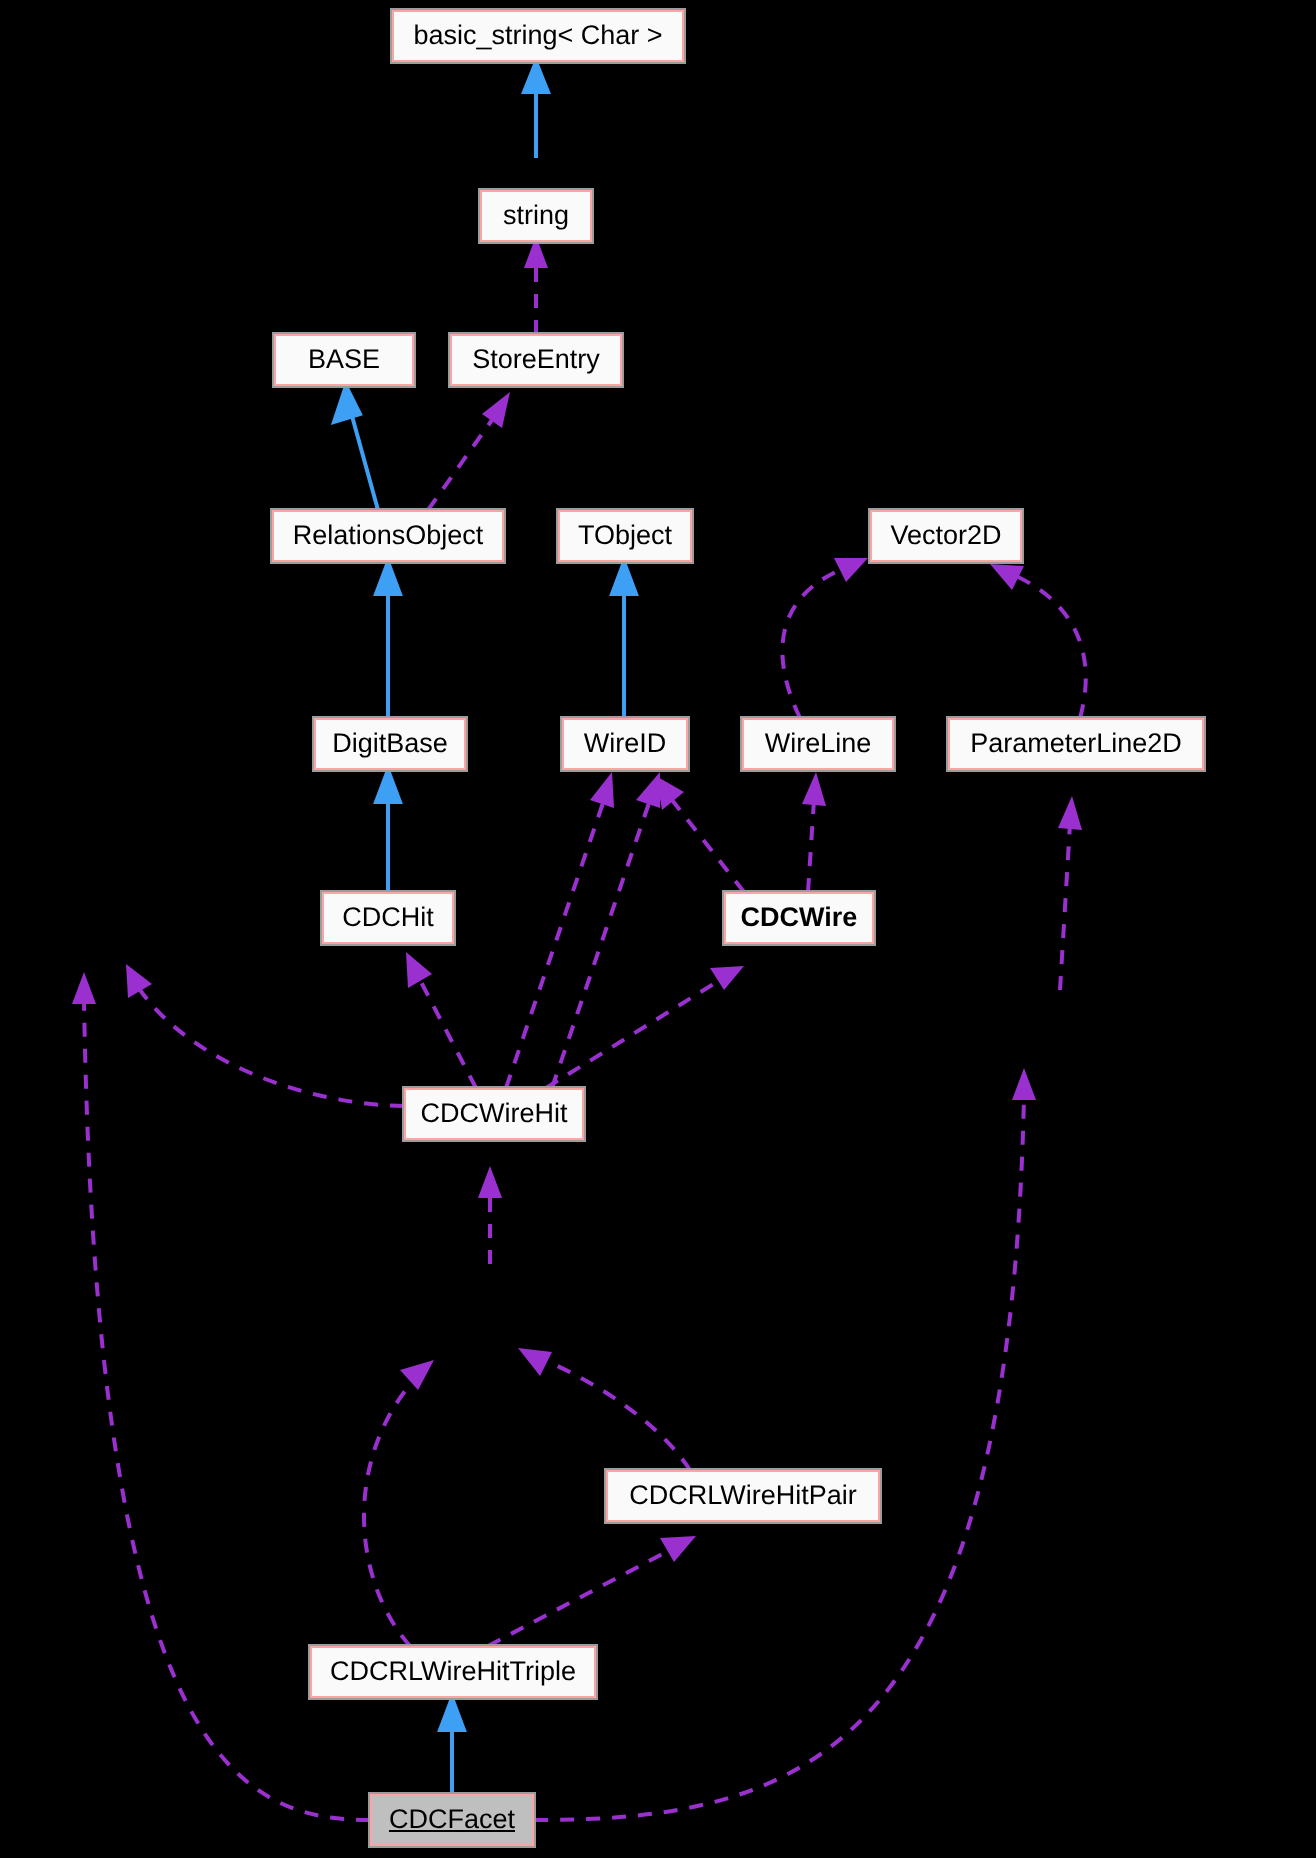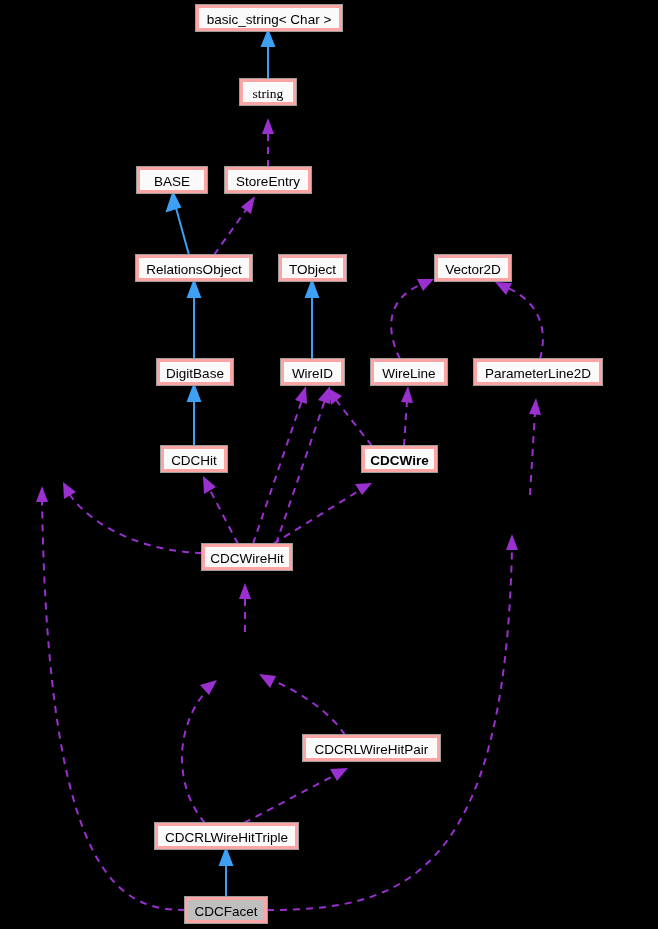--- a/index.html
+++ b/index.html
@@ -24,21 +24,21 @@
     height: 929px;
     pointer-events: none;
   }
   .node {
     position: absolute;
     box-sizing: border-box;
     height: 26px;
     line-height: 24px;
     text-align: center;
     background: #FAFAFA;
-    border: 3px solid #fca5a5;
+    border: 1px solid #fca5a5;
     outline: 1px solid #9C9C9C;
     color: #000000;
     font-size: 13.5px;
     white-space: nowrap;
     overflow: hidden;
     z-index: 5;
   }
   .node.current {
     background: #BFBFBF;
   }
@@ -179,21 +179,21 @@
         <polygon points="512,534 506,550 518,550" stroke="none"></polygon>
       </g>
 
     </g>
   </svg>
 
   <div class="node" style="left:196px; top:5px; width:146px;">
     <span class="node-label">basic_string&lt; Char &gt;</span>
   </div>
 
-  <div class="node" style="left:240px; top:79px; width:56px;font-family:Liberation Serif, serif;">
+  <div class="node" style="left:240px; top:95px; width:56px;">
     <span class="node-label">string</span>
   </div>
 
   <div class="node" style="left:137px; top:167px; width:70px;">
     <span class="node-label">BASE</span>
   </div>
 
   <div class="node" style="left:225px; top:167px; width:86px;">
     <span class="node-label">StoreEntry</span>
   </div>
@@ -242,17 +242,17 @@
 
 
   <div class="node" style="left:303px; top:735px; width:137px;">
     <span class="node-label">CDCRLWireHitPair</span>
   </div>
 
   <div class="node" style="left:155px; top:823px; width:143px;">
     <span class="node-label">CDCRLWireHitTriple</span>
   </div>
 
-  <div class="node current" style="left:185px; top:897px; width:82px;">
+  <div class="node current" style="left:185px; top:897px; width:82px;text-decoration:underline;">
     <span class="node-label">CDCFacet</span>
   </div>
 
 </div>
 
 </body></html>

